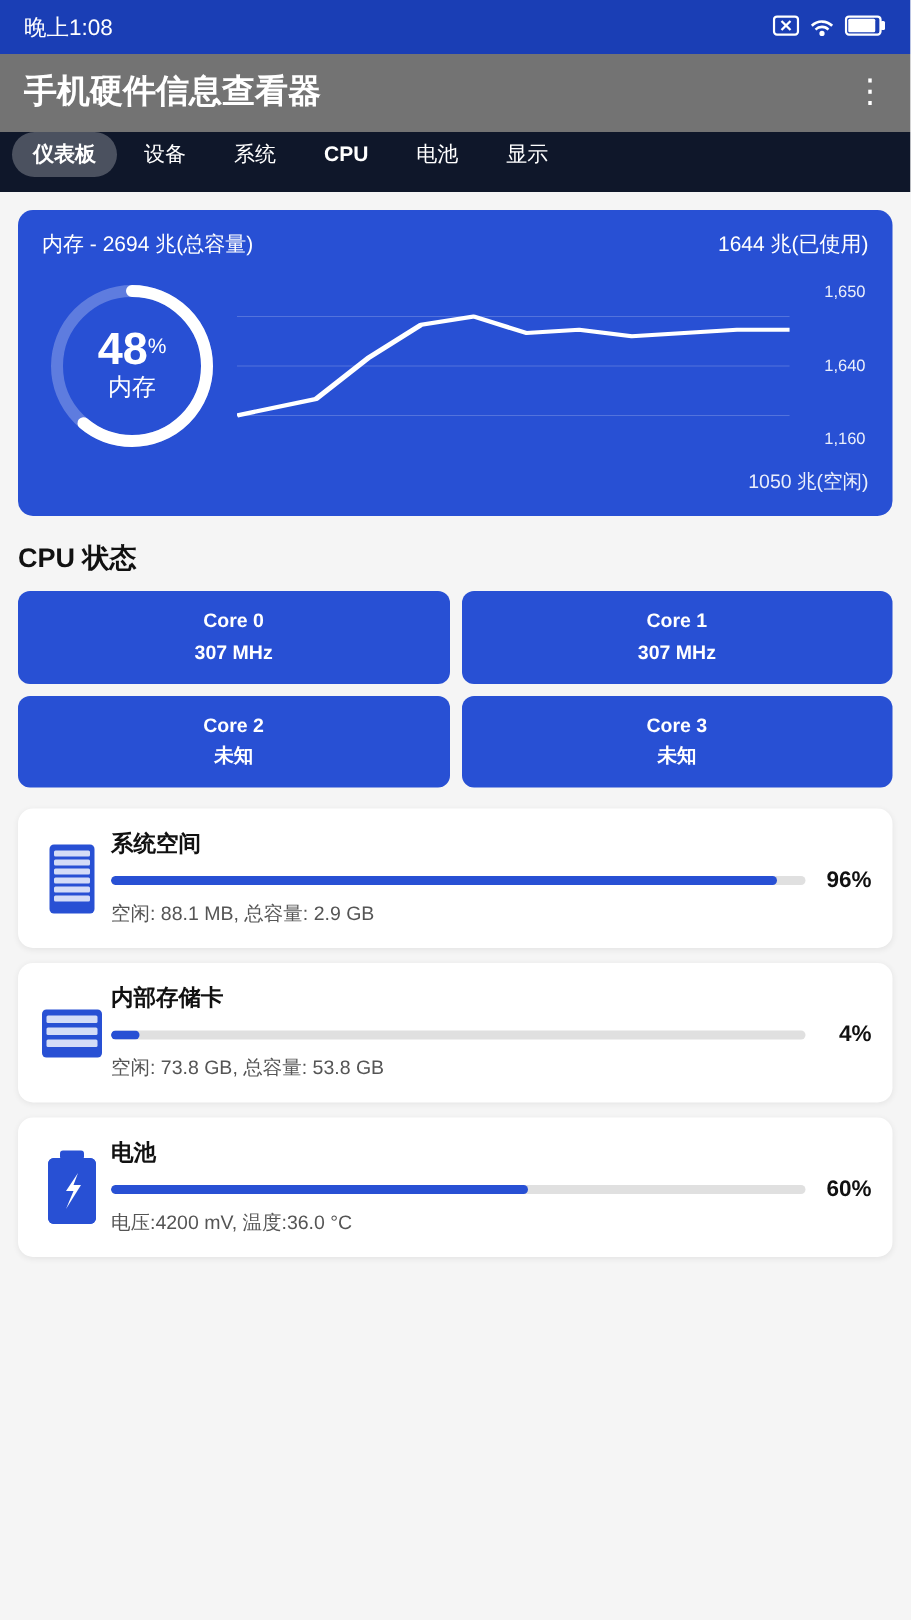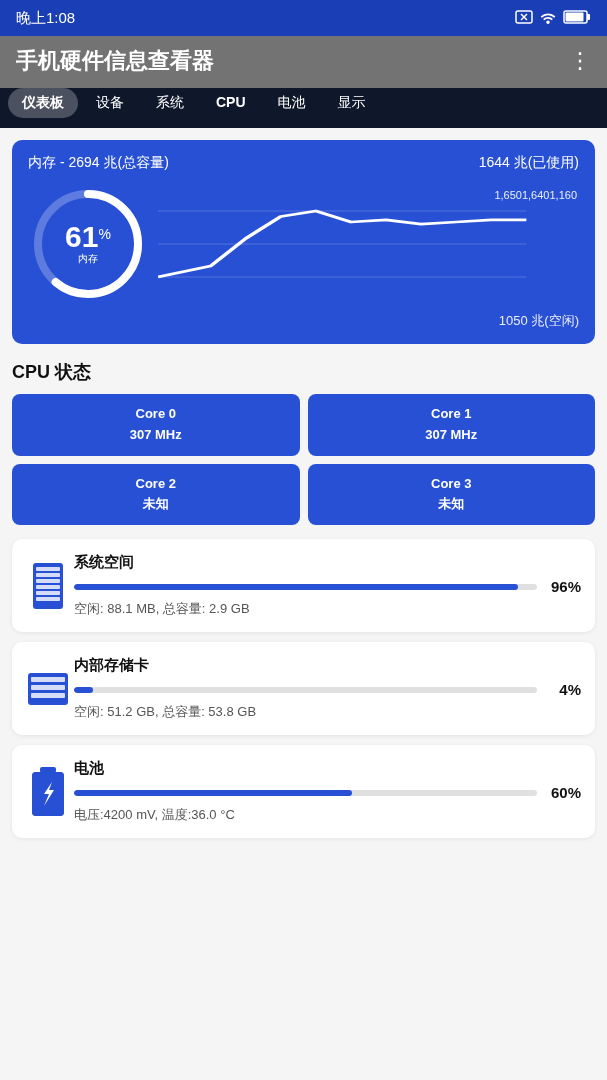--- a/index.html
+++ b/index.html
@@ -130,21 +130,21 @@
     }
     .chart-container svg {
       width: 100%;
       height: 100%;
     }
     .chart-y-labels {
       position: absolute;
       right: 0;
       top: 0;
       display: flex;
-      flex-direction: row;
+      flex-direction: column;
       justify-content: space-between;
       height: 100%;
       font-size: 11px;
       color: rgba(255,255,255,0.9);
       padding: 0 2px;
     }
 
     .memory-footer {
       text-align: right;
       font-size: 13px;
@@ -292,24 +292,24 @@
     </div>
     <div class="memory-body">
 
       <div class="circle-container">
         <svg width="120" height="120" viewBox="0 0 120 120">
           <circle cx="60" cy="60" r="50" fill="none" stroke="rgba(255,255,255,0.25)" stroke-width="8"></circle>
           <circle cx="60" cy="60" r="50" fill="none" stroke="white" stroke-width="8" stroke-dasharray="314" stroke-dashoffset="122" stroke-linecap="round"></circle>
         </svg>
         <div class="circle-label">
           <div style="display:flex;align-items:flex-start;justify-content:center;">
-            <span style="font-size:30px;font-weight:bold;line-height:1;">61</span>
+            <span style="font-size:30px;font-weight:bold;line-height:1;">48</span>
             <span style="font-size:14px;margin-top:4px;">%</span>
           </div>
-          <div style="font-size:10px;text-align:center;">内存</div>
+          <div style="font-size:16px;text-align:center;">内存</div>
         </div>
       </div>
 
       <div class="chart-container">
         <svg viewBox="0 0 240 100" preserveAspectRatio="none" xmlns="http://www.w3.org/2000/svg">
 
           <line x1="0" y1="20" x2="210" y2="20" stroke="rgba(255,255,255,0.2)" stroke-width="0.7"></line>
           <line x1="0" y1="50" x2="210" y2="50" stroke="rgba(255,255,255,0.2)" stroke-width="0.7"></line>
           <line x1="0" y1="80" x2="210" y2="80" stroke="rgba(255,255,255,0.2)" stroke-width="0.7"></line>
 
@@ -380,21 +380,21 @@
       </svg>
     </div>
     <div class="card-body">
       <div class="card-title">内部存储卡</div>
       <div class="card-bar-row">
         <div class="progress-bar-bg">
           <div class="progress-bar-fill" style="width:4%;"></div>
         </div>
         <span class="card-percent">4%</span>
       </div>
-      <div class="card-detail">空闲: 51.2 GB, 总容量: 53.8 GB</div>
+      <div class="card-detail">空闲: 73.8 GB, 总容量: 53.8 GB</div>
     </div>
   </div>
 
   <div class="info-card">
     <div class="card-icon">
       <svg viewBox="0 0 36 52" width="36" height="52" fill="none" xmlns="http://www.w3.org/2000/svg">
         <rect x="10" y="1" width="16" height="6" rx="2" fill="#2850d4"></rect>
         <rect x="2" y="6" width="32" height="44" rx="4" fill="#2850d4"></rect>
         <rect x="2" y="6" width="32" height="44" rx="4" fill="#2850d4"></rect>
 

